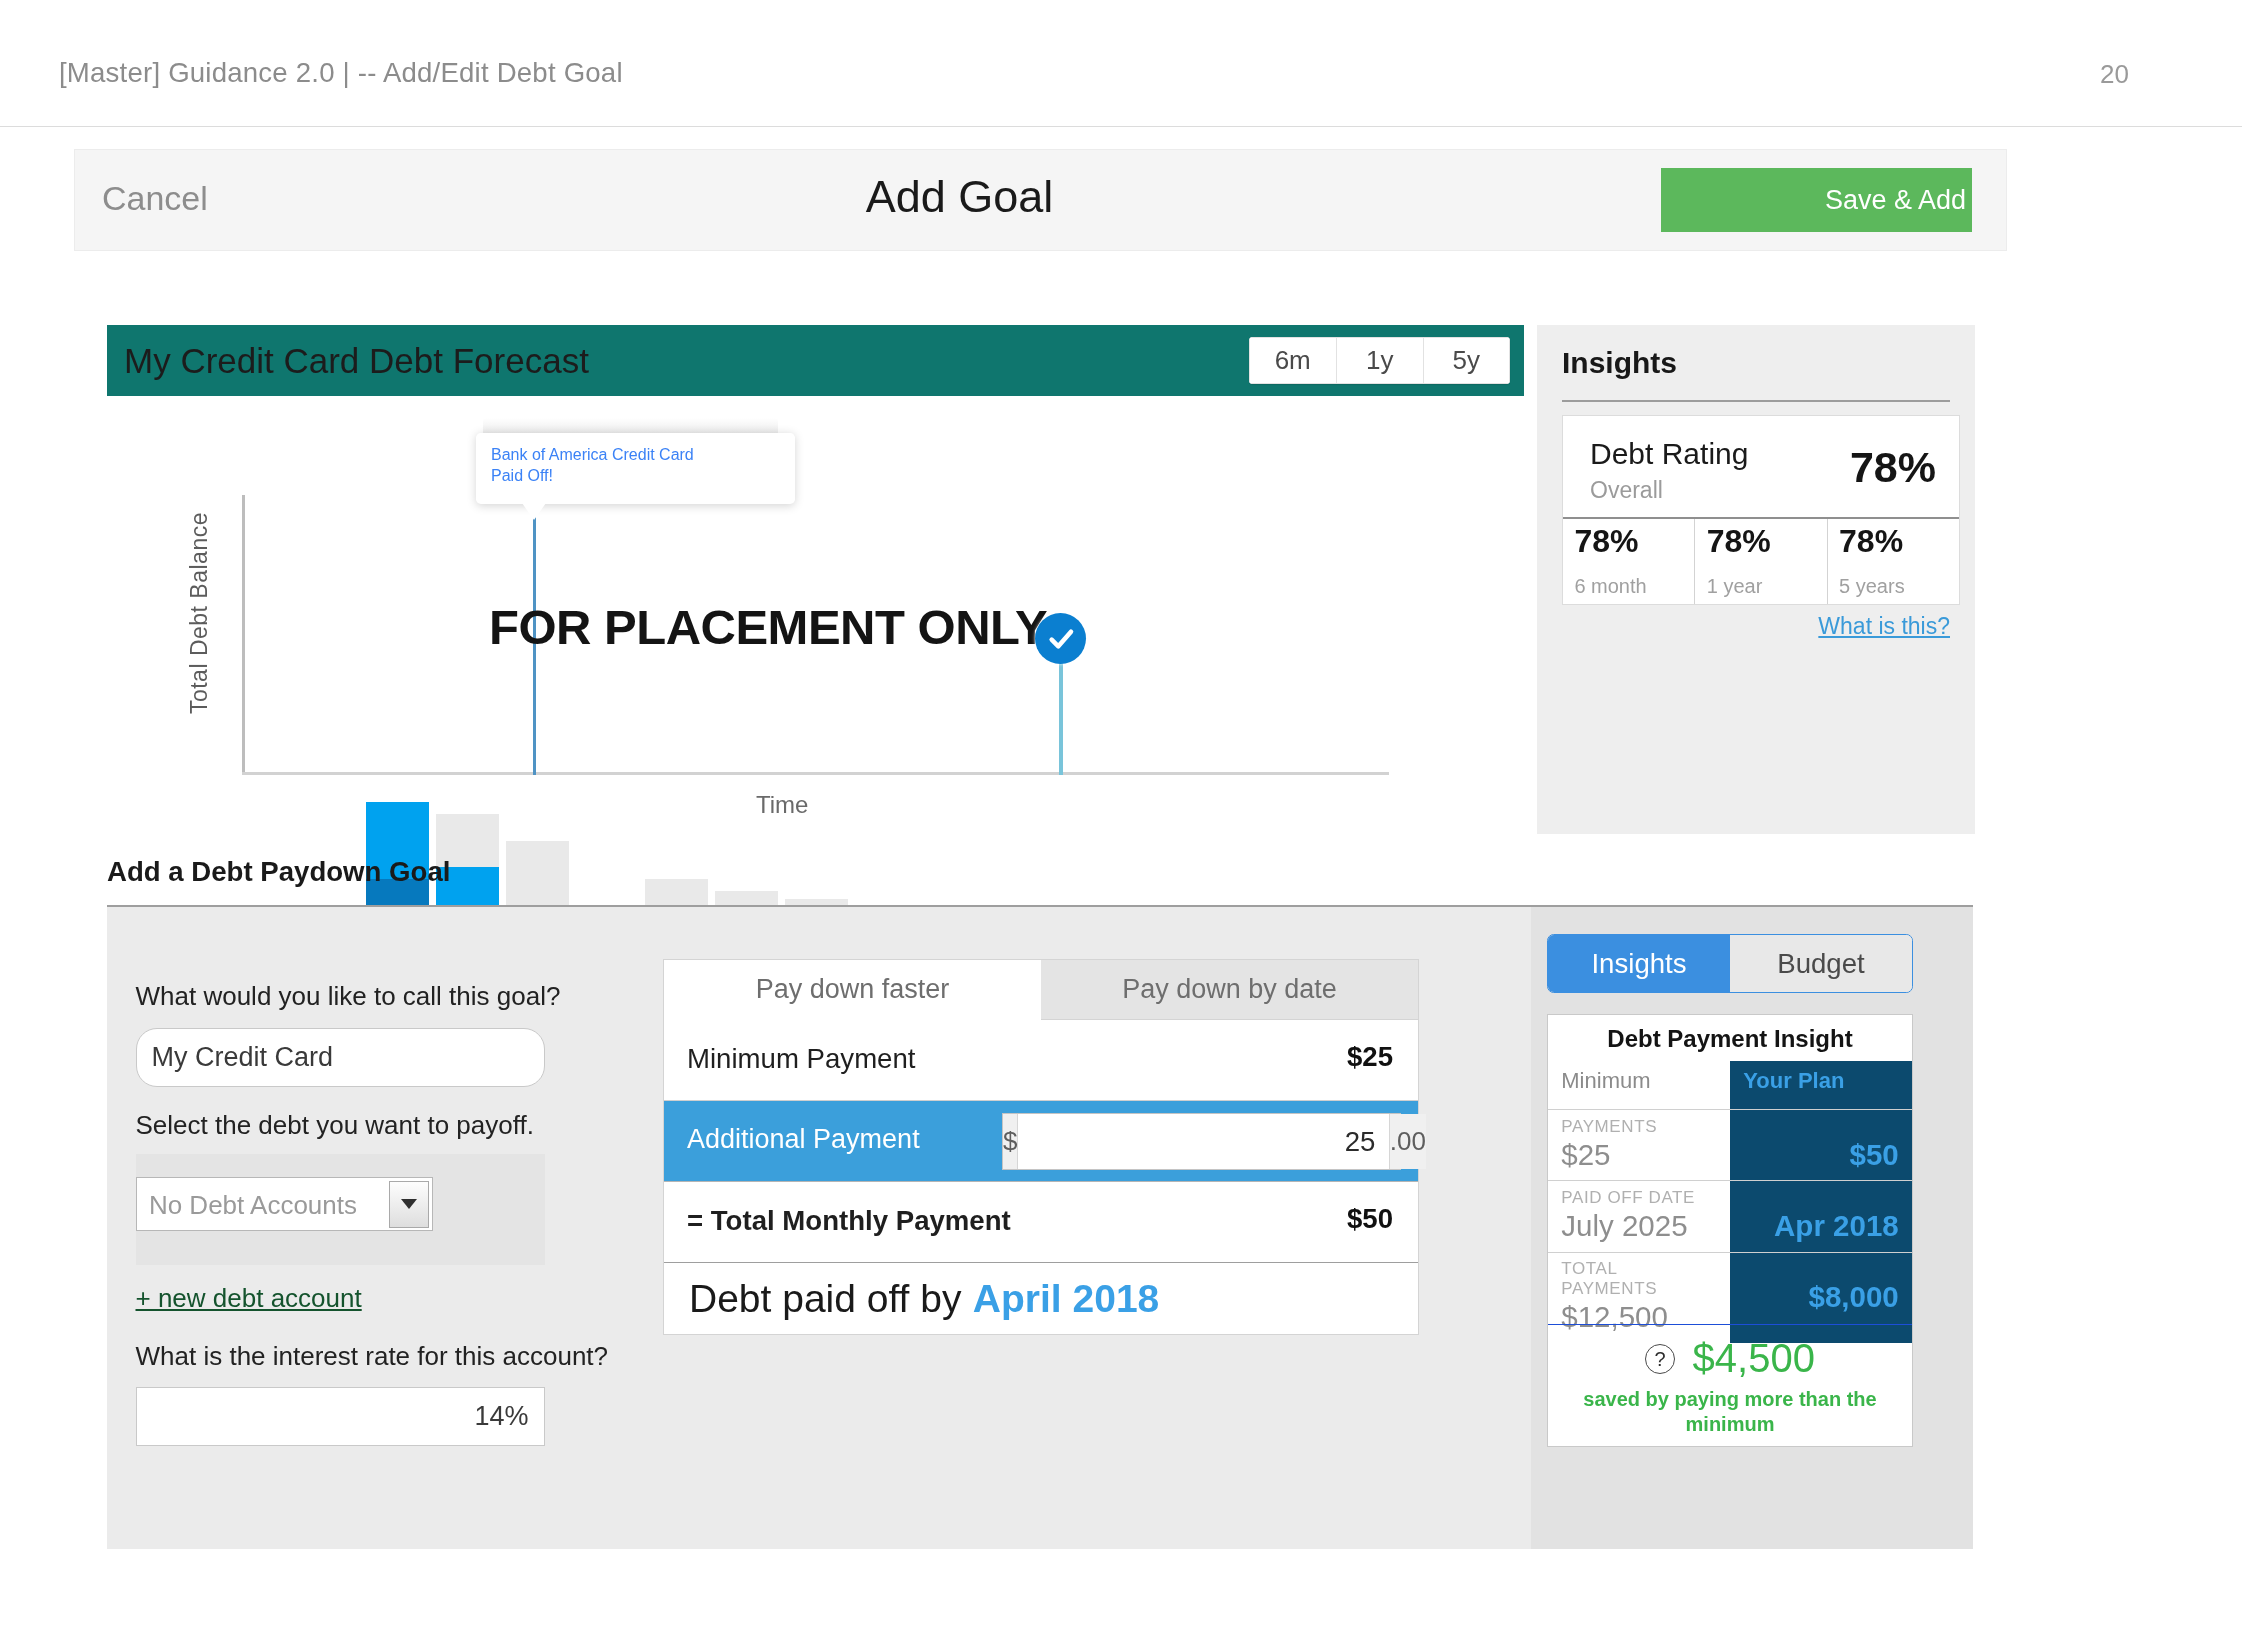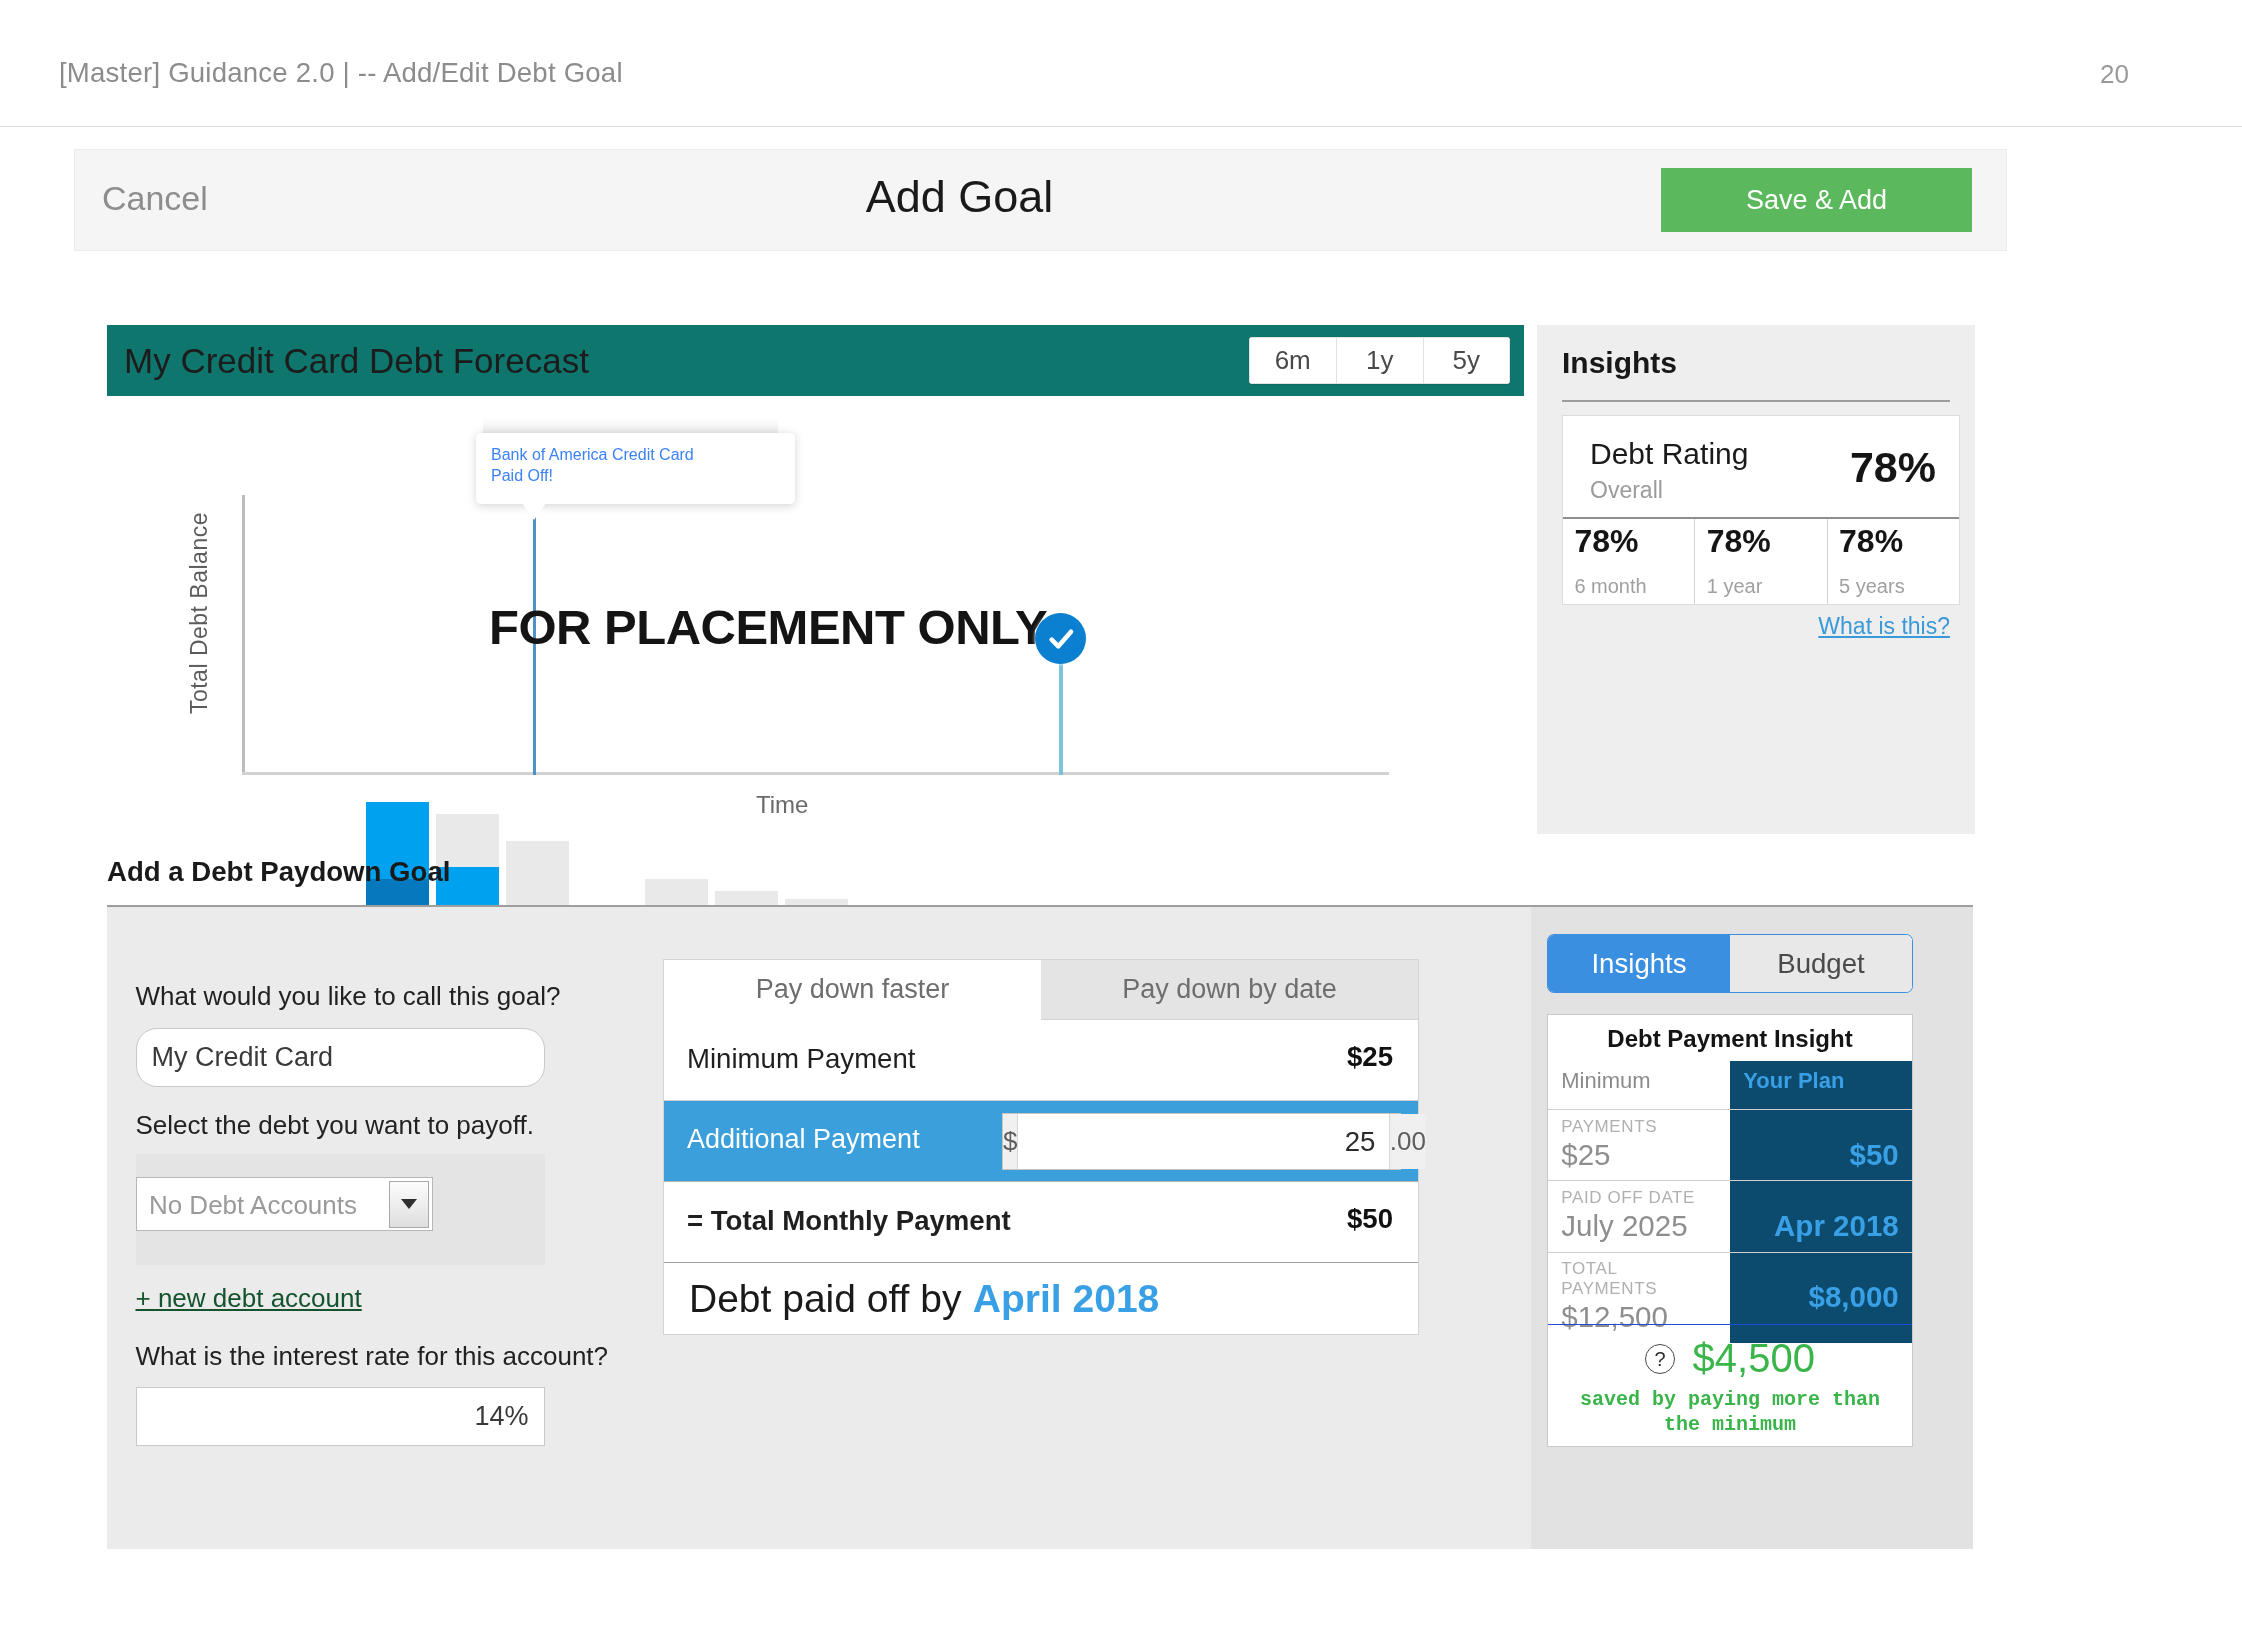--- a/index.html
+++ b/index.html
@@ -37,21 +37,21 @@
     font-family:"Liberation Sans", sans-serif; cursor:pointer; padding:0;
   }
   .app-title {
     position:absolute; left:0; right:0; top:21px; text-align:center;
     font-size:45px; color:#1a1a1a; font-weight:400;
     margin-left:-162px;
   }
   .btn-save {
     position:absolute; right:34px; top:18px; width:311px; height:64px;
     background:#5cb85c; border:none; color:#fff; font-size:27px;
-    font-family:"Liberation Sans", sans-serif; cursor:pointer;
+    font-family:"Liberation Sans", sans-serif; cursor:pointer;text-align:right;
   }
 
   
   .forecast {
     position:absolute; left:107px; top:325px; width:1417px; height:509px;
     background:#fff;
   }
   .forecast-head {
     position:absolute; left:0; top:0; width:1417px; height:71px;
     background:#0f766e;
@@ -298,21 +298,21 @@
     border-top:1px solid #1d4ed8; text-align:center; padding-top:11.4px;
   }
   .savings-amt { font-size:40px; color:#3ab54a; display:inline-block; vertical-align:middle; }
   .q-icon {
     display:inline-block; width:30px; height:30px; border-radius:50%;
     border:1.9px solid #4a4a4a; font-size:20px; line-height:28.5px; text-align:center;
     color:#2e2e2e; vertical-align:middle; margin-right:13.3px;
   }
   .savings-sub {
     margin-top:5.7px; font-size:20px; font-weight:bold; color:#3ab54a;
-    line-height:1.25; padding:0 17px;font-family:Liberation Mono, monospace;
+    line-height:1.25; padding:0 17px;
   }
 </style>
 </head>
 <body>
 
 <div class="slide-header">
   <div class="slide-title">[Master] Guidance 2.0  |  -- Add/Edit Debt Goal</div>
   <div class="slide-num">20</div>
 </div>
 

